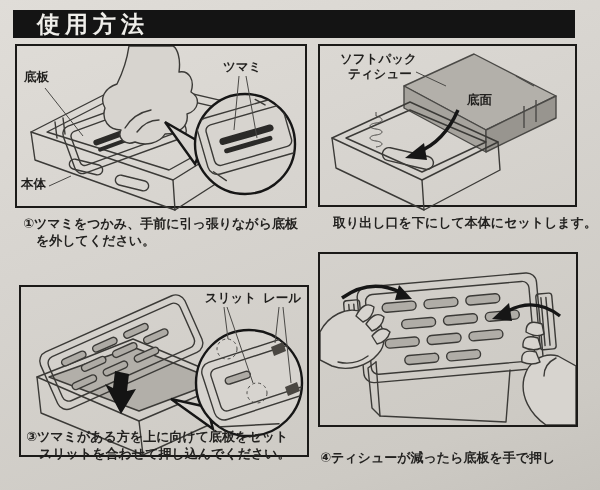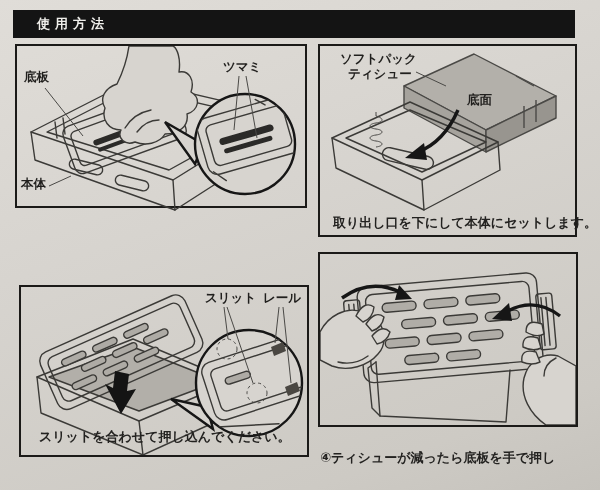--- a/index.html
+++ b/index.html
@@ -5,29 +5,29 @@
   html,body{margin:0;padding:0;}
   .page{
     position:relative;width:600px;height:490px;overflow:hidden;
     background:linear-gradient(160deg,#e0ddd8 0%,#d7d4cf 40%,#cdcac4 85%,#c6c3bd 100%);
     font-family:"DejaVu Sans","Liberation Sans",sans-serif;
     color:#22211f;
   }
   .title-bar{
     position:absolute;left:13px;top:10px;width:562px;height:28px;
     background:#141414;color:#efeeea;
-    font-size:13px;font-weight:bold;letter-spacing:5px;
+    font-size:23px;font-weight:bold;letter-spacing:5px;
     line-height:28px;padding-left:24px;box-sizing:border-box;
   }
   .panel{
     position:absolute;border:2px solid #1b1a18;box-sizing:border-box;
   }
   .panel svg{position:absolute;left:0;top:0;}
   #panel1{left:15px;top:44px;width:292px;height:164px;}
-  #panel2{left:318px;top:44px;width:259px;height:193px;}
+  #panel2{left:318px;top:44px;width:259px;height:163px;}
   #panel3{left:19px;top:253px;width:290px;height:172px;margin-top:32px;}
   #panel4{left:318px;top:252px;width:260px;height:175px;}
   .lbl{
     position:absolute;font-size:12.5px;font-weight:bold;color:#201f1d;
     white-space:nowrap;line-height:14px;
   }
   .caption{
     position:absolute;font-size:13px;font-weight:600;color:#232220;
     line-height:16.5px;white-space:nowrap;
   }
@@ -237,23 +237,28 @@
         <path d="M22,44 Q50,24 80,38" stroke="#161616" stroke-width="3.4" fill="none"></path>
         <polygon points="92,45 79,31 75,46" fill="#161616"></polygon>
       </g>
       <g>
         <path d="M240,62 Q214,42 186,58" stroke="#161616" stroke-width="3.4" fill="none"></path>
         <polygon points="172,65 189,49 192,67" fill="#161616"></polygon>
       </g>
     </svg>
   </div>
 
+  <div class="caption" id="cap1">
+    <div class="cap-line">①ツマミをつかみ、手前に引っ張りながら底板</div>
+    <div class="cap-line indent">を外してください。</div>
+  </div>
   <div class="caption" id="cap2">
     <div class="cap-line indent">取り出し口を下にして本体にセットします。</div>
   </div>
   <div class="caption" id="cap3">
+    <div class="cap-line">③ツマミがある方を上に向けて底板をセット</div>
     <div class="cap-line indent">スリットを合わせて押し込んでください。</div>
   </div>
   <div class="caption" id="cap4">
     <div class="cap-line">④ティシューが減ったら底板を手で押し</div>
   </div>
 
 </div>
 
 </body></html>

